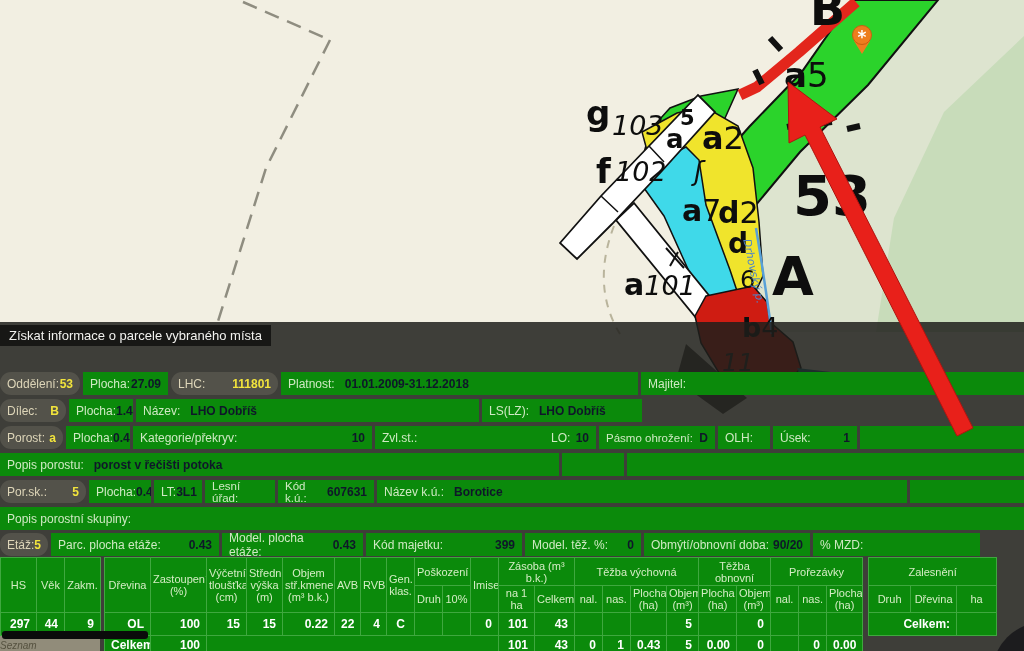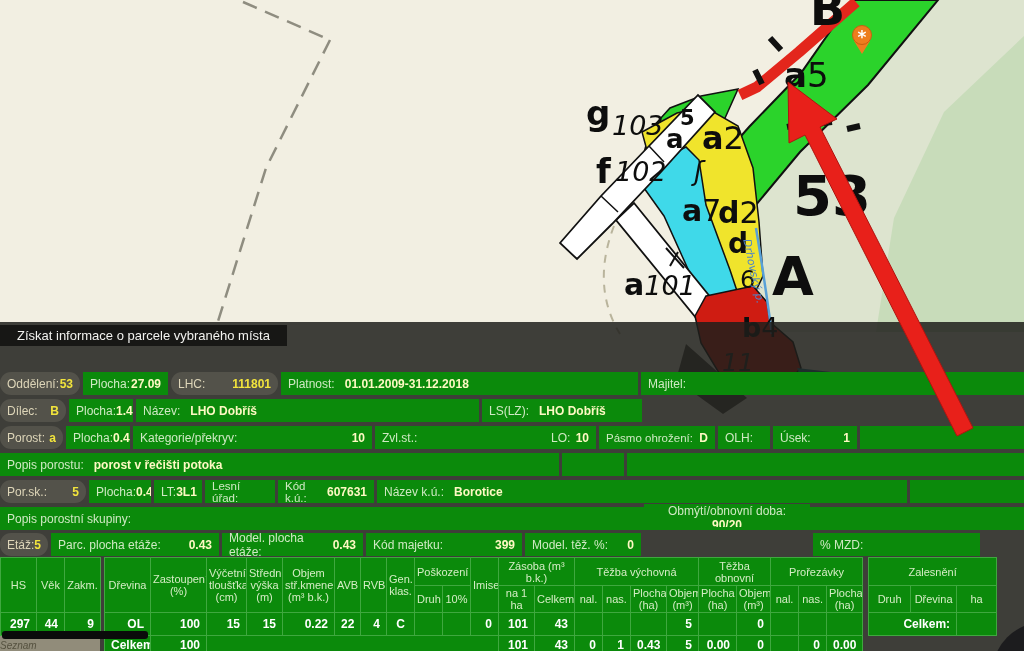--- a/index.html
+++ b/index.html
@@ -6,27 +6,27 @@
   .stage{position:relative;width:1024px;height:651px;overflow:hidden;background:#f2efe2;
          font-family:"Liberation Sans",sans-serif;}
   .stage svg{position:absolute;left:0;top:0;}
   
   .mlabel{position:absolute;color:#0d0d0d;font-family:"DejaVu Sans",sans-serif;line-height:1;white-space:nowrap;z-index:1;}
   .mlabel .b{font-weight:bold;}
   .mlabel .it{font-style:italic;margin-top:16px;}
   
   .overlay{position:absolute;left:0;top:322px;width:1024px;height:329px;background:rgba(30,30,27,0.85);z-index:2;}
   .corner-blob{position:absolute;left:992px;top:622px;width:104px;height:104px;border-radius:50%;background:#141418;opacity:.8;z-index:3;}
-  .tooltip{position:absolute;left:0;top:325px;height:21px;background:#18181.6;background:#18181\36;background:#18181a;background:#171715;color:#f2f2ef;font-size:13px;line-height:21px;padding:0 17px;z-index:4;}
+  .tooltip{position:absolute;left:0;top:325px;height:21px;background:#18181.6;background:#18181\36;background:#18181a;background:#171715;color:#f2f2ef;font-size:13px;line-height:21px;padding:0 9px;z-index:4;}
   
   .fcell{position:absolute;height:23px;display:flex;align-items:center;justify-content:space-between;
          padding:0 7px;box-sizing:border-box;font-size:12px;z-index:4;overflow:hidden;}
   .fcell.green{background:#0b8a0b;color:#cfe9c3;}
   .fcell.gray{background:#53524a;color:#ddd5b8;border-radius:11px;}
-  .fcell .vl{color:#fef9c3;font-weight:bold;font-size:12px;white-space:nowrap;}
+  .fcell .vl{color:#0f172a;font-weight:bold;font-size:12px;white-space:nowrap;}
   .fcell.gray .vl{color:#f2e43c;}
   .fcell.lv{justify-content:flex-start;gap:10px;}
   
   .seznam{position:absolute;left:0;top:628px;width:100px;height:23px;background:#918c7a;z-index:4;overflow:hidden;}
   .seznam .txt{position:absolute;left:0;top:12px;font-size:10px;font-style:italic;color:#55513f;}
   .snz-bar{position:absolute;left:2px;top:631px;width:146px;height:8px;background:#0b0b0b;border-radius:3px;z-index:6;}
   
   .standtbl{position:absolute;left:0;top:557px;z-index:5;border-collapse:collapse;table-layout:fixed;width:996px;}
   .standtbl th,.standtbl td{border:1px solid #3fa83f;background:#0b8a0b;overflow:hidden;}
   .standtbl th{font-size:11px;font-weight:normal;color:#d5edc5;line-height:12px;padding:1px 2px;text-align:center;vertical-align:middle;}
@@ -230,21 +230,21 @@
       <span class="vl">0.43</span>
     </div>
   <div class="fcell green" style="left:366px;top:533px;width:156px;">
       <span>Kód majetku:</span>
       <span class="vl">399</span>
     </div>
   <div class="fcell green" style="left:525px;top:533px;width:116px;">
       <span>Model. těž. %:</span>
       <span class="vl">0</span>
     </div>
-  <div class="fcell green" style="left:644px;top:504px;width:166px;flex-direction:column;">
+  <div class="fcell green" style="left:644px;top:533px;width:166px;">
       <span>Obmýtí/obnovní doba:</span>
       <span class="vl">90/20</span>
     </div>
   <div class="fcell green lv" style="left:813px;top:533px;width:167px;">
       <span>% MZD:</span>
       <span class="vl"></span>
     </div>
 
   <div class="seznam">
       <span class="txt">Seznam</span>

